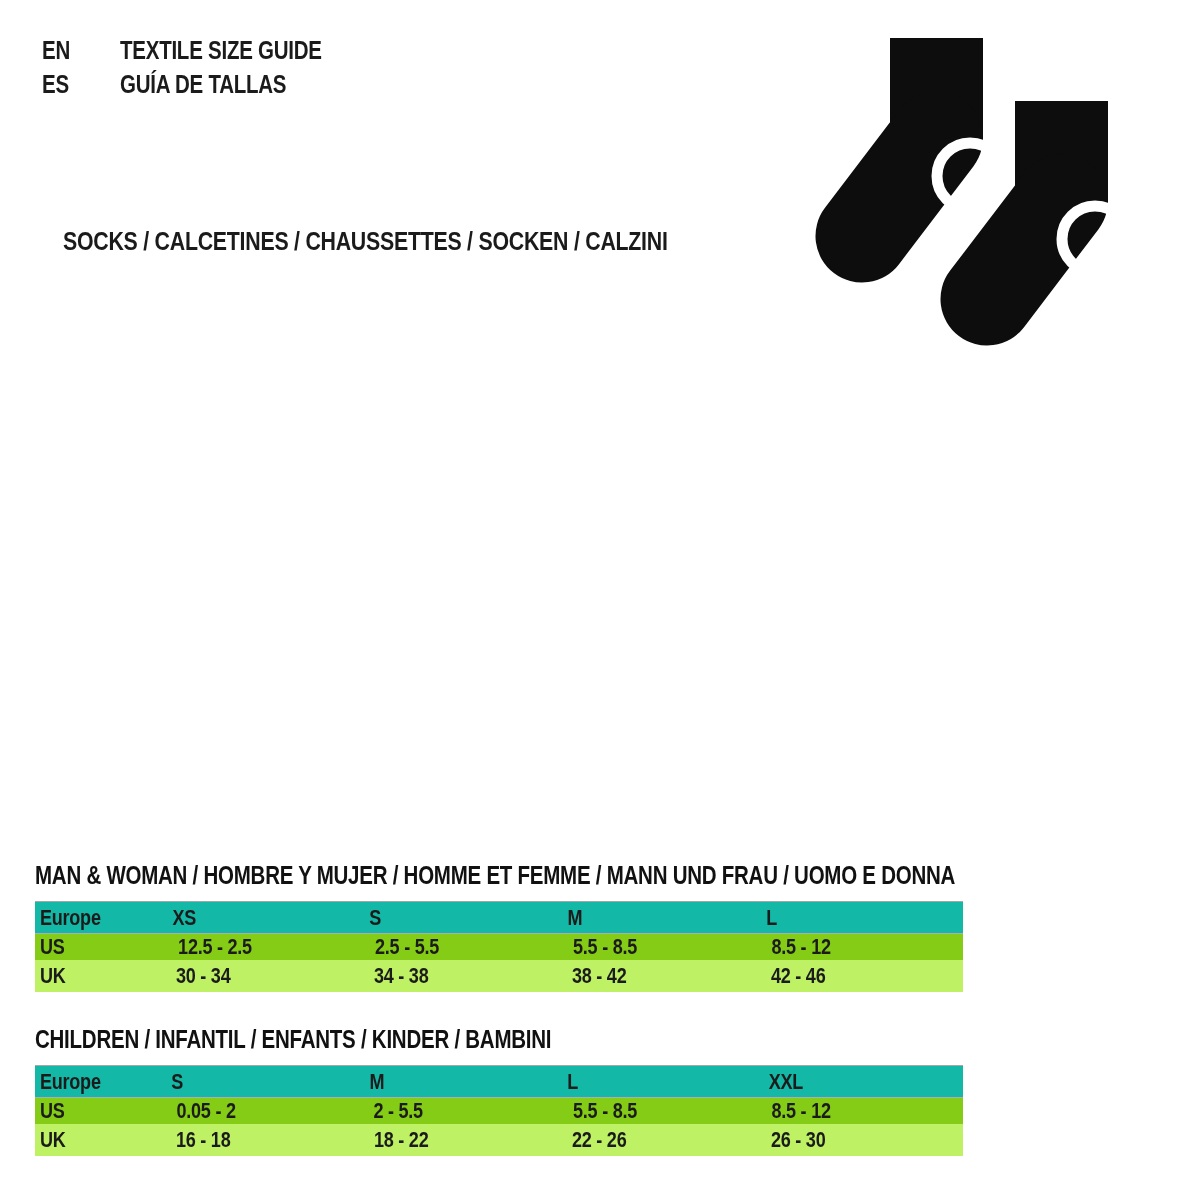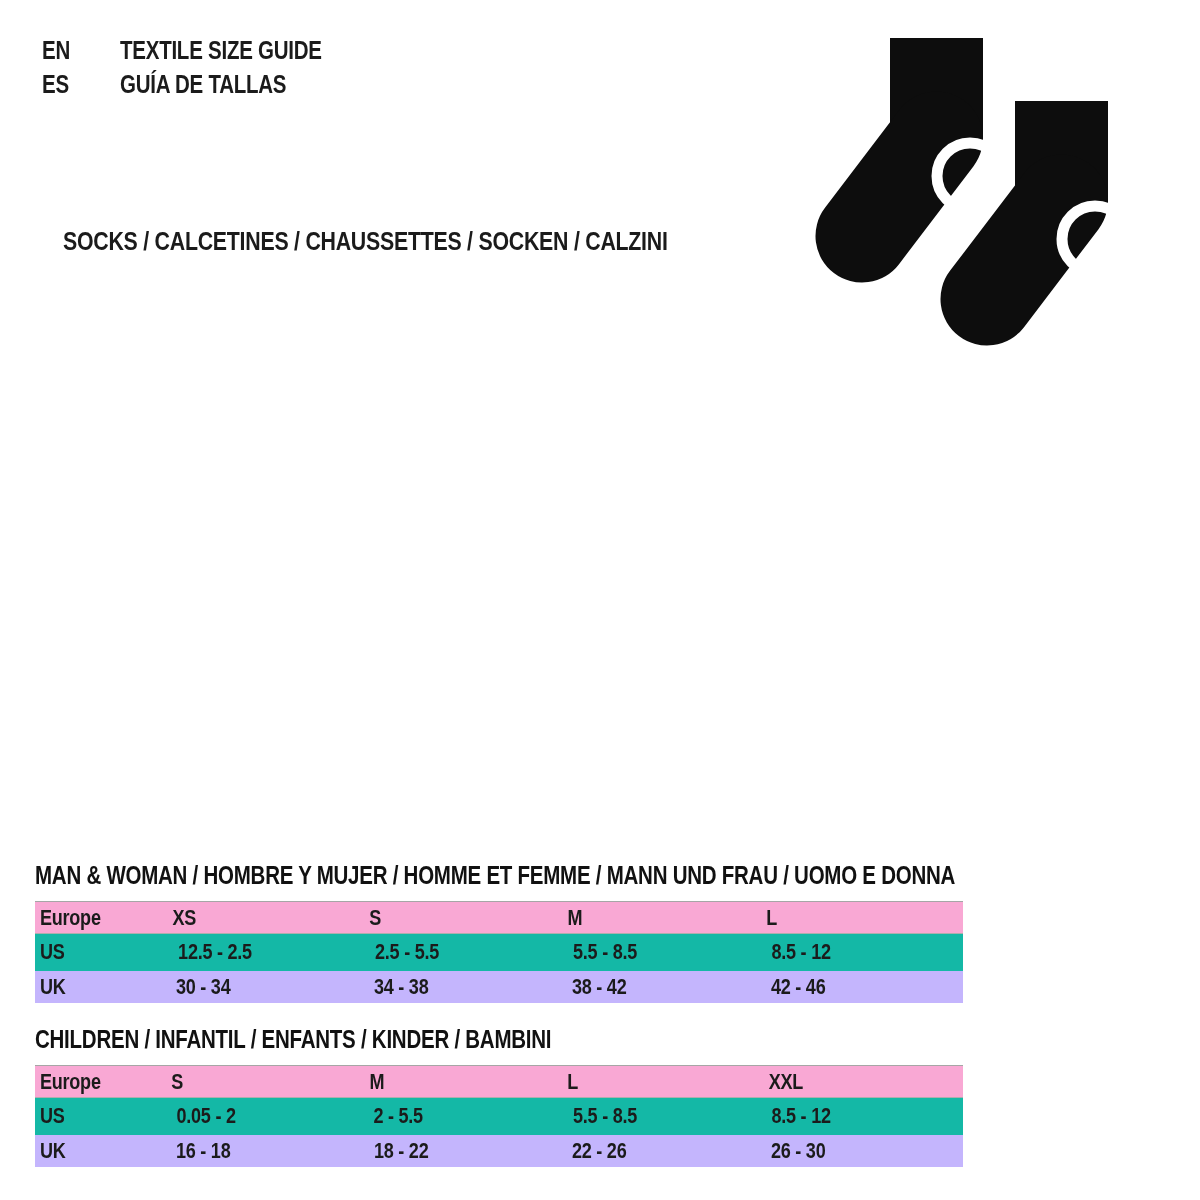--- a/index.html
+++ b/index.html
@@ -29,24 +29,24 @@
 
   
   .tblock{left:35px;width:928px;}
   #tblock-0{top:817px;margin-top:44px;}
   #tblock-1{top:1025px;}
   .ttitle{margin:0 0 11px 0;font-size:25px;line-height:29px;font-weight:bold;color:#111111;}
   table.size-table{width:100%;border-collapse:collapse;table-layout:fixed;
         font-size:22px;font-weight:bold;}
   col.c-label{width:14.5%;}
   col.c-size{width:21.375%;}
-  tr.head-row{background:#f9a8d4;height:32px;
+  tr.head-row{background:#14b8a6;height:32px;
         border-top:1px solid #a6a6a6;border-bottom:1px solid #aeaeae;}
-  tr.data-row-0{background:#14b8a6;height:37px;}
-  tr.data-row-1{background:#c4b5fd;height:32px;}
+  tr.data-row-0{background:#84cc16;height:26px;}
+  tr.data-row-1{background:#bef264;height:32px;}
   td{padding:0;vertical-align:middle;}
   td.first{text-align:left;padding-left:5px;}
 </style>
 </head>
 <body>
 
 <div class="abs lang-list">
   <div class="lang-row">
     <span class="lang-code cond">EN</span>
     <span class="lang-label cond">TEXTILE SIZE GUIDE</span>

